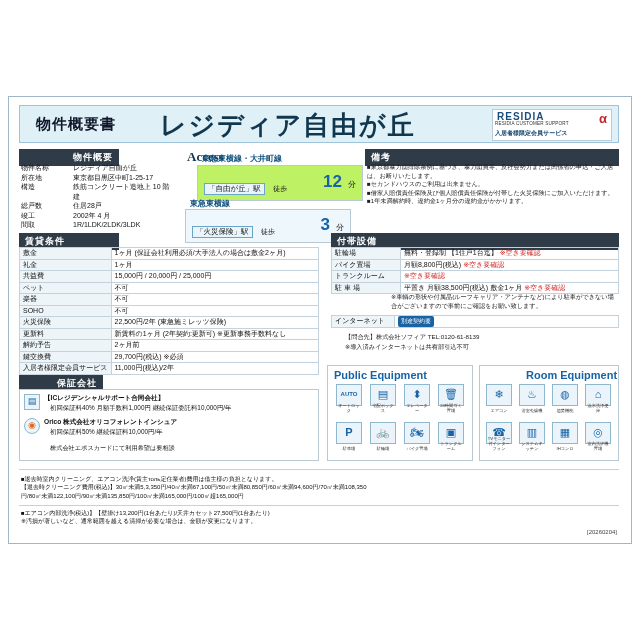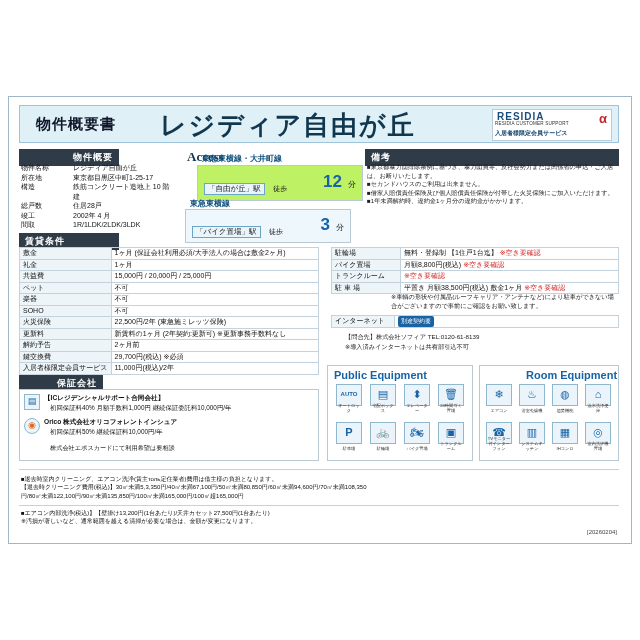--- a/index.html
+++ b/index.html
@@ -90,21 +90,21 @@
       <div style="position:absolute;left:6px;top:11px;">
         <span class="stbox">「自由が丘」駅</span>
         <span style="font-size:7px;margin-left:4px;">徒歩</span>
       </div>
       <div class="minute" style="position:absolute;right:20px;top:6px;">12</div>
       <div style="position:absolute;right:6px;top:13px;font-size:8px;">分</div>
     </div>
     <div class="box" style="left:176px;top:112px;width:166px;height:34px;background:#eef7fb;">
       <div class="accessline" style="position:absolute;left:4px;top:-12px;">東急東横線</div>
       <div style="position:absolute;left:6px;top:10px;">
-        <span class="stbox">「バイク置場」駅</span>
+        <span class="stbox">「火災保険」駅</span>
         <span style="font-size:7px;margin-left:4px;">徒歩</span>
       </div>
       <div class="minute" style="position:absolute;right:20px;top:5px;">3</div>
       <div style="position:absolute;right:6px;top:12px;font-size:8px;">分</div>
     </div>
 
     <div class="secbar" style="left:356px;top:52px;width:254px;">備考</div>
     <div class="note" style="left:358px;top:66px;width:250px;">
       <div>■東京都暴力団排除条例に基づき、暴力団員等、反社会勢力または関係者の申込・ご入居は、お断りいたします。</div>
       <div>■セカンドハウスのご利用は出来ません。</div>
@@ -155,20 +155,21 @@
             <td class="k">鍵交換費</td>
             <td>29,700円(税込) ※必須</td>
           </tr>
       <tr>
             <td class="k">入居者様限定会員サービス</td>
             <td>11,000円(税込)/2年</td>
           </tr>
     </tbody>
       </table>
 
+    <div class="secbar" style="left:322px;top:136px;width:288px;">付帯設備</div>
     <table class="tbl" style="left:322px;top:150px;width:288px;">
       <tbody>
           <tr>
             <td class="k" style="width:56px;">駐輪場</td>
             <td><span>無料・登録制 【1住戸1台迄】</span> <span class="red">※空き要確認</span></td>
           </tr>
       <tr>
             <td class="k">バイク置場</td>
             <td><span>月額8,800円(税込)</span> <span class="red">※空き要確認</span></td>
           </tr>

